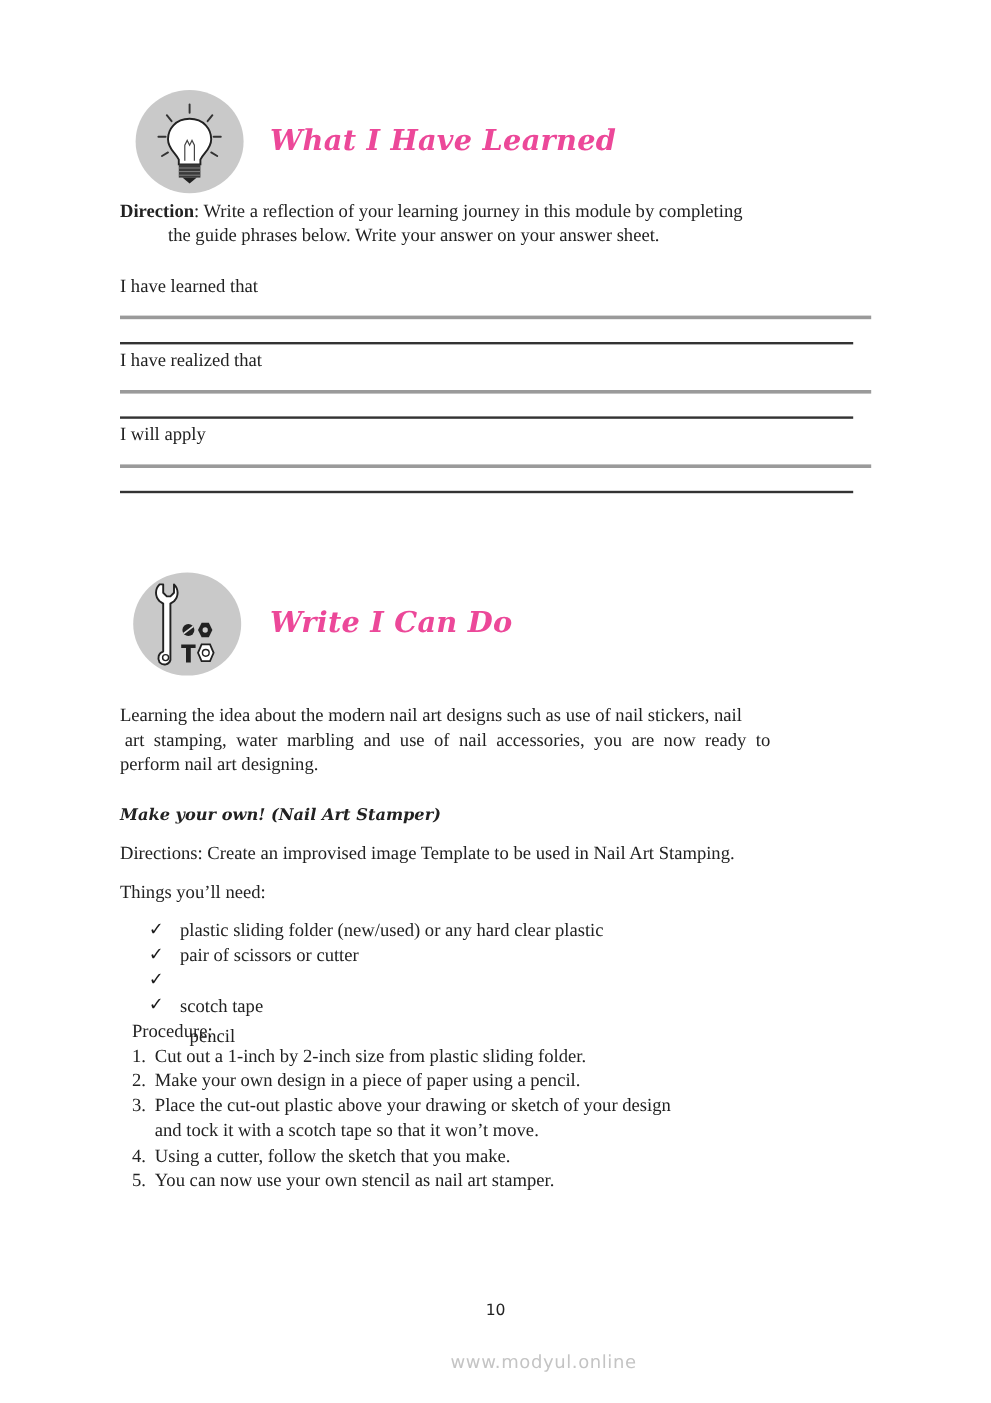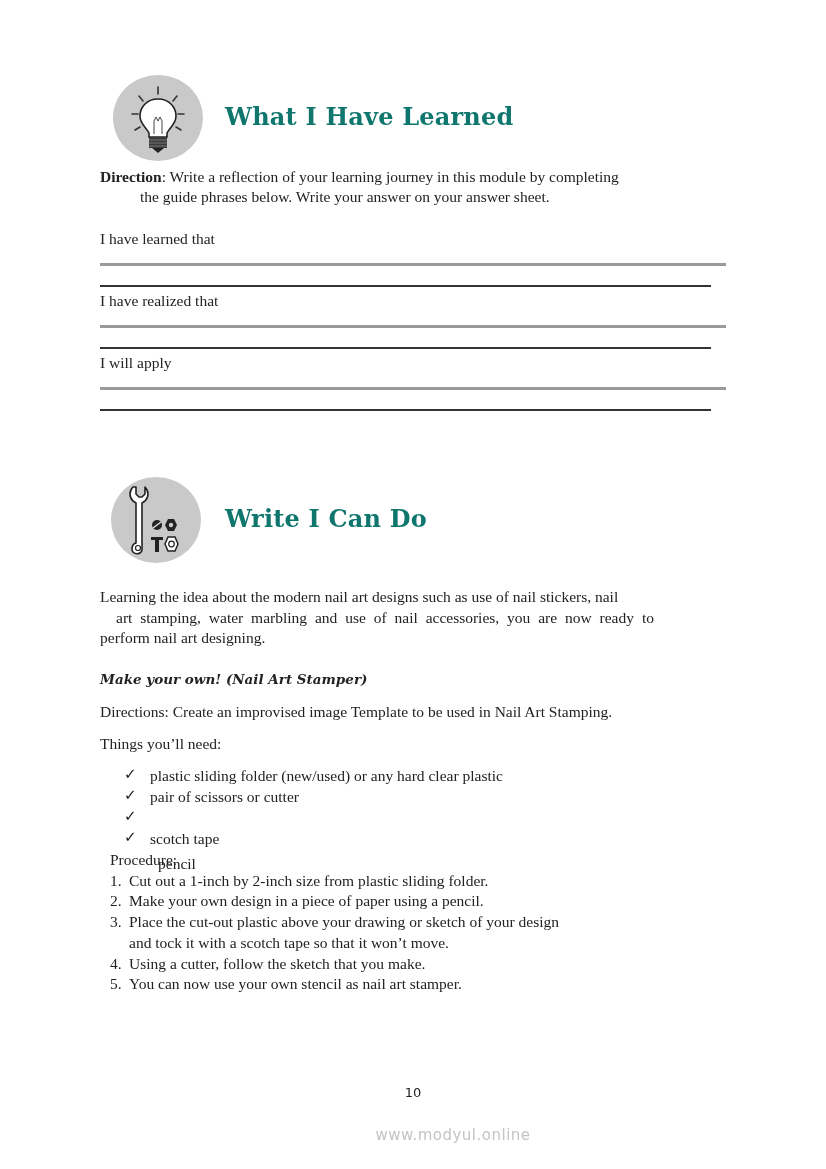--- a/index.html
+++ b/index.html
@@ -1,20 +1,20 @@
 <!DOCTYPE html>
 <html><head>
 <meta charset="utf-8">
 <style>
   html, body { margin: 0; padding: 0; background: #ffffff; }
   body { width: 826px; height: 1169px; position: relative; overflow: hidden;
          font-family: "DejaVu Serif", "Liberation Serif", serif; color: #1a1a1a; }
   .abs { position: absolute; }
   .txt { font-family: "Liberation Serif", "DejaVu Serif", serif; font-size: 15.5px; line-height: 20px; color: #222; white-space: nowrap; }
-  .heading { font-family: "DejaVu Serif", serif; font-weight: bold; font-size: 24px; color: #0f766e; letter-spacing: 0.2px; }
+  .heading { font-family: "DejaVu Serif", serif; font-weight: bold; font-style: italic; font-size: 24px; color: #ec4899; letter-spacing: 0.2px; }
   .icon-circle { position: absolute; width: 90px; height: 86px; border-radius: 50%; background: #c9c9c9; }
   .line-gray { position: absolute; height: 3px; background: #9a9a9a; }
   .line-dark { position: absolute; height: 2px; background: #333; }
   .check { position: absolute; left: 124px; font-size: 15px; font-family: "DejaVu Sans", sans-serif; }
   .footer-num { font-family: "DejaVu Sans", sans-serif; font-size: 13px; color: #222; }
   .watermark { font-family: "DejaVu Sans", sans-serif; font-size: 15px; color: #c4c4c4; letter-spacing: 0.5px; padding-left: 40px; }
 </style>
 </head>
 <body>
 
@@ -68,21 +68,21 @@
     <polygon points="57,42 63,42 66,48 63,54 57,54 54,48" fill="#222"></polygon>
     <circle cx="60" cy="48" r="2.2" fill="#ccc"></circle>
     <path d="M40 60 L52 60 L52 63 L48 63 L48 75 L44 75 L44 63 L40 63 Z" fill="#222"></path>
     <polygon points="57,60 64,60 67,67 64,74 57,74 54,67" fill="#fff" stroke="#222" stroke-width="1.5"></polygon>
     <circle cx="60.5" cy="67" r="2.8" fill="none" stroke="#222" stroke-width="1.2"></circle>
   </svg>
 </div>
 <div class="abs heading" style="left:225px; top:504px;">Write I Can Do</div>
 
 <div class="abs txt" style="left:100px; top:587px;">Learning the idea about the modern nail art designs such as use of nail stickers, nail</div>
-<div class="abs txt" style="left:116px; top:608px; word-spacing:4px;">art stamping, water marbling and use of nail accessories, you are now ready to</div>
+<div class="abs txt" style="left:104px; top:608px; word-spacing:4px;">art stamping, water marbling and use of nail accessories, you are now ready to</div>
 <div class="abs txt" style="left:100px; top:628px;">perform nail art designing.</div>
 
 <div class="abs txt" style="left:100px; top:669px; font-weight:bold; font-style:italic; font-family:'DejaVu Serif', serif; font-size:13.5px;">Make your own! (Nail Art Stamper)</div>
 
 <div class="abs txt" style="left:100px; top:702px;text-align:right;">Directions: Create an improvised image Template to be used in Nail Art Stamping.</div>
 <div class="abs txt" style="left:100px; top:734px;">Things you’ll need:</div>
 
 <div class="check" style="top:765px;">✓</div>
 <div class="abs txt" style="left:150px; top:766px;">plastic sliding folder (new/used) or any hard clear plastic</div>
 <div class="check" style="top:786px;">✓</div>

